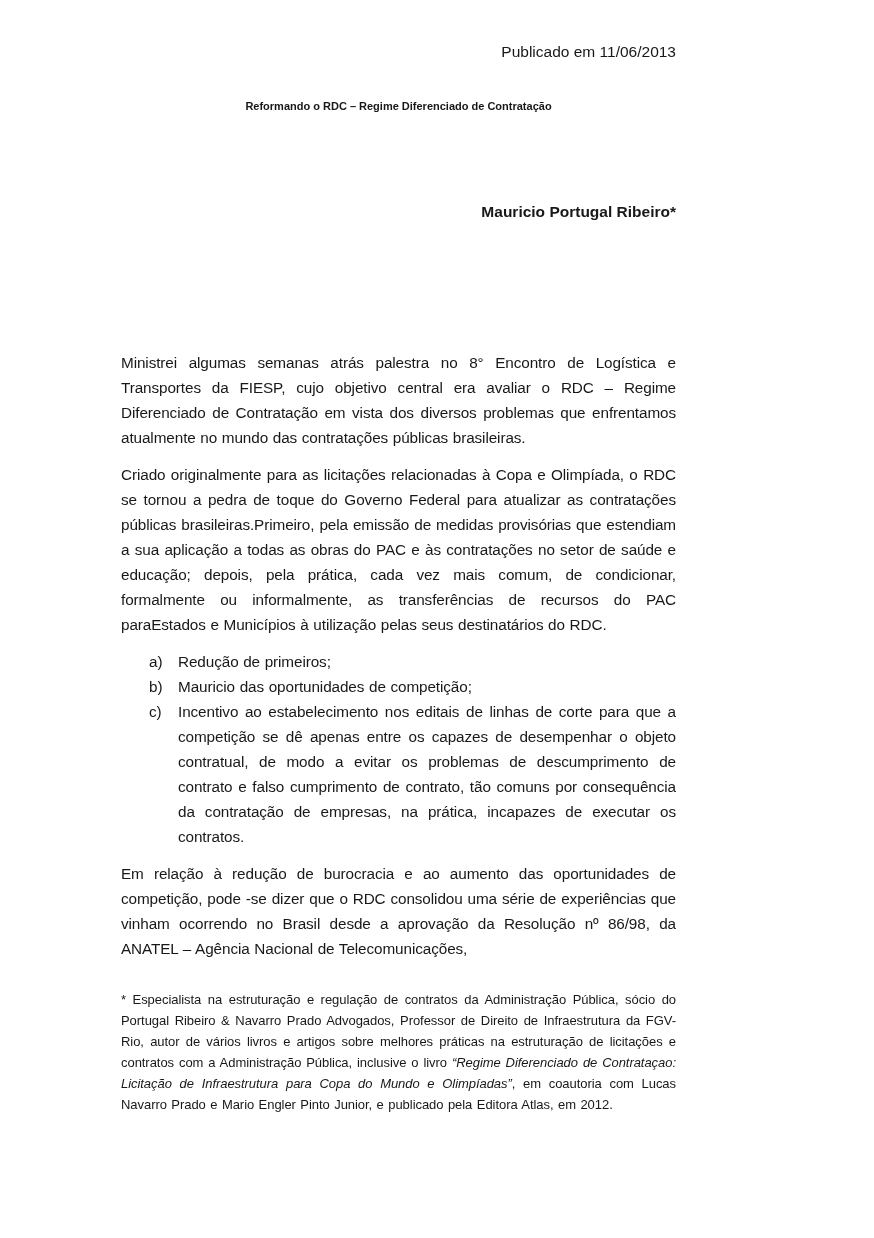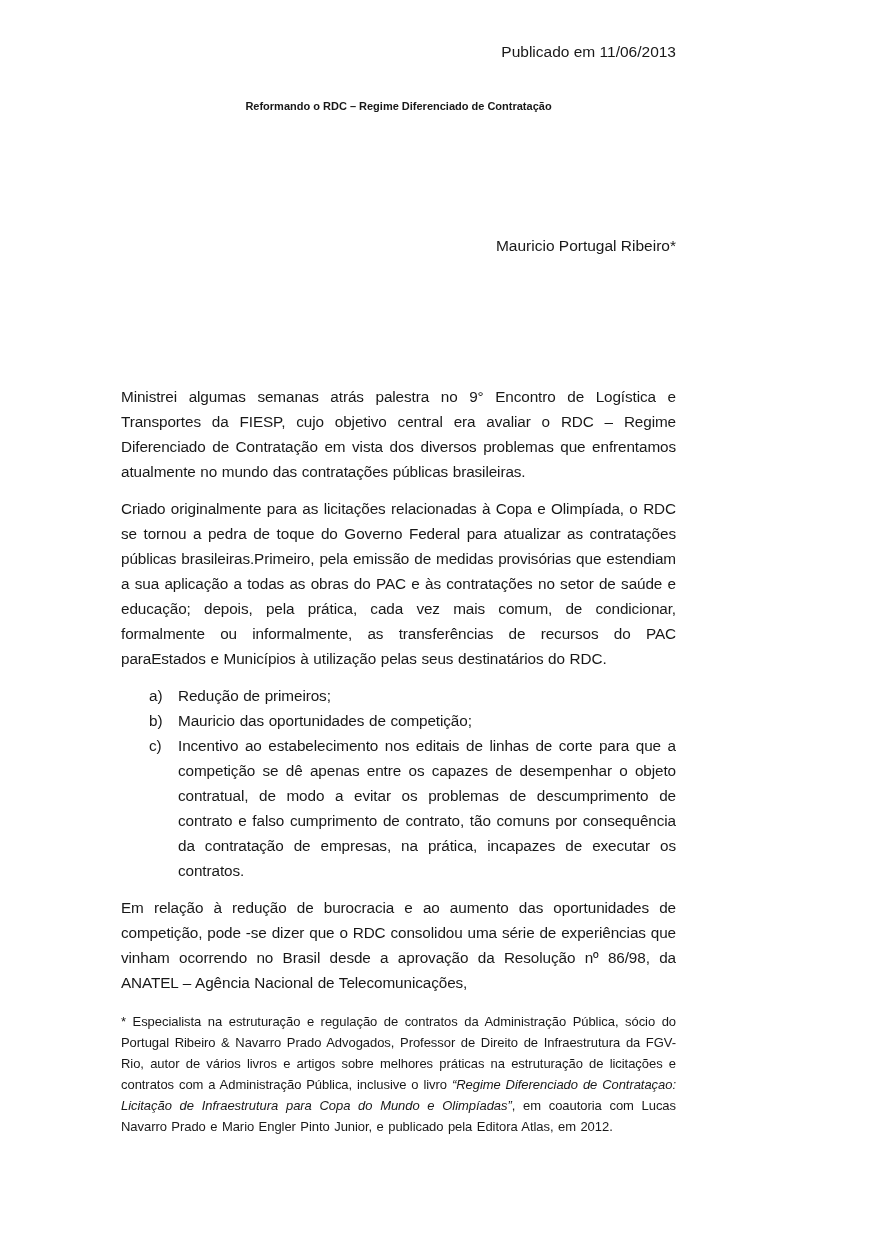--- a/index.html
+++ b/index.html
@@ -24,23 +24,23 @@
     line-height: 20px;
   }
   .doc-title {
     margin-top: 34px;
     text-align: center;
     font-weight: bold;
     font-size: 11px;
     line-height: 20px;
   }
   .author-line {
-    margin-top: 120px;
+    margin-top: 86px;
     text-align: right;
-    font-weight: normal;
+    font-weight: bold;
     font-size: 15.5px;
     line-height: 20px;
   }
   .body-text {
     margin-top: 128px;
   }
   p.para {
     margin: 0 0 12px 0;
     font-size: 15.3px;
     line-height: 25px;
@@ -61,21 +61,21 @@
   .list-marker {
     flex: 0 0 29px;
     width: 29px;
   }
   .list-text {
     flex: 1;
     text-align: justify;
     word-spacing: 0.5px;
   }
   .footnote {
-    margin-top: 16px;
+    margin-top: 28px;
     font-size: 13px;
     line-height: 21px;
     text-align: justify;
     word-spacing: 0.9px;
     letter-spacing: -0.05px;
   }
   .footnote .book-title {
     font-style: italic;
   }
 </style>
@@ -85,21 +85,21 @@
 <div class="page">
 
   <div class="date-line">Publicado em 11/06/2013</div>
 
   <div class="doc-title">Reformando o RDC – Regime Diferenciado de Contratação</div>
 
   <div class="author-line">Mauricio Portugal Ribeiro*</div>
 
   <div class="body-text">
 
-    <p class="para">Ministrei algumas semanas atrás palestra no 9° Encontro de Logística e Transportes da FIESP, cujo objetivo central era avaliar o RDC – Regime Diferenciado de Contratação em vista dos diversos problemas que enfrentamos atualmente no mundo das contratações públicas brasileiras.</p>
+    <p class="para">Ministrei algumas semanas atrás palestra no 8° Encontro de Logística e Transportes da FIESP, cujo objetivo central era avaliar o RDC – Regime Diferenciado de Contratação em vista dos diversos problemas que enfrentamos atualmente no mundo das contratações públicas brasileiras.</p>
 
     <p class="para">Criado originalmente para as licitações relacionadas à Copa e Olimpíada, o RDC se tornou a pedra de toque do Governo Federal para atualizar as contratações públicas brasileiras.Primeiro, pela emissão de medidas provisórias que estendiam a sua aplicação a todas as obras do PAC e às contratações no setor de saúde e educação; depois, pela prática, cada vez mais comum, de condicionar, formalmente ou informalmente, as transferências de recursos do PAC paraEstados e Municípios à utilização pelas seus destinatários do RDC.</p>
 
 
 
     <div class="lettered-list">
       <div class="list-row">
         <span class="list-marker">a)</span>
         <span class="list-text">Redução de primeiros;</span>
       </div>

